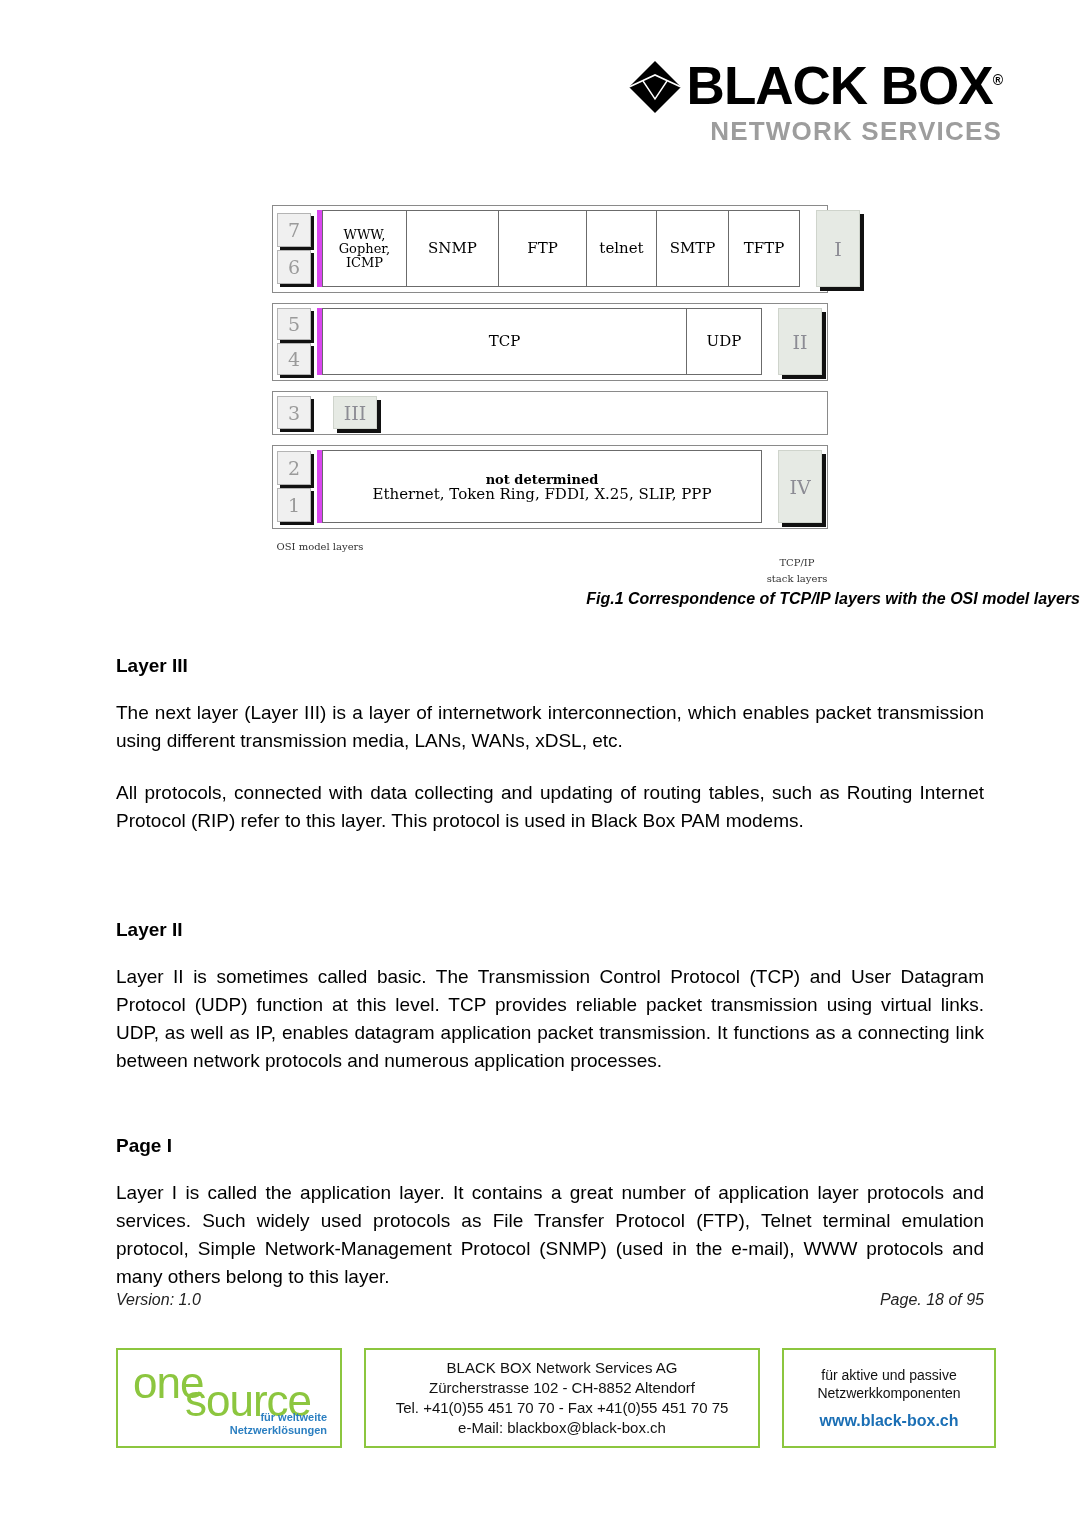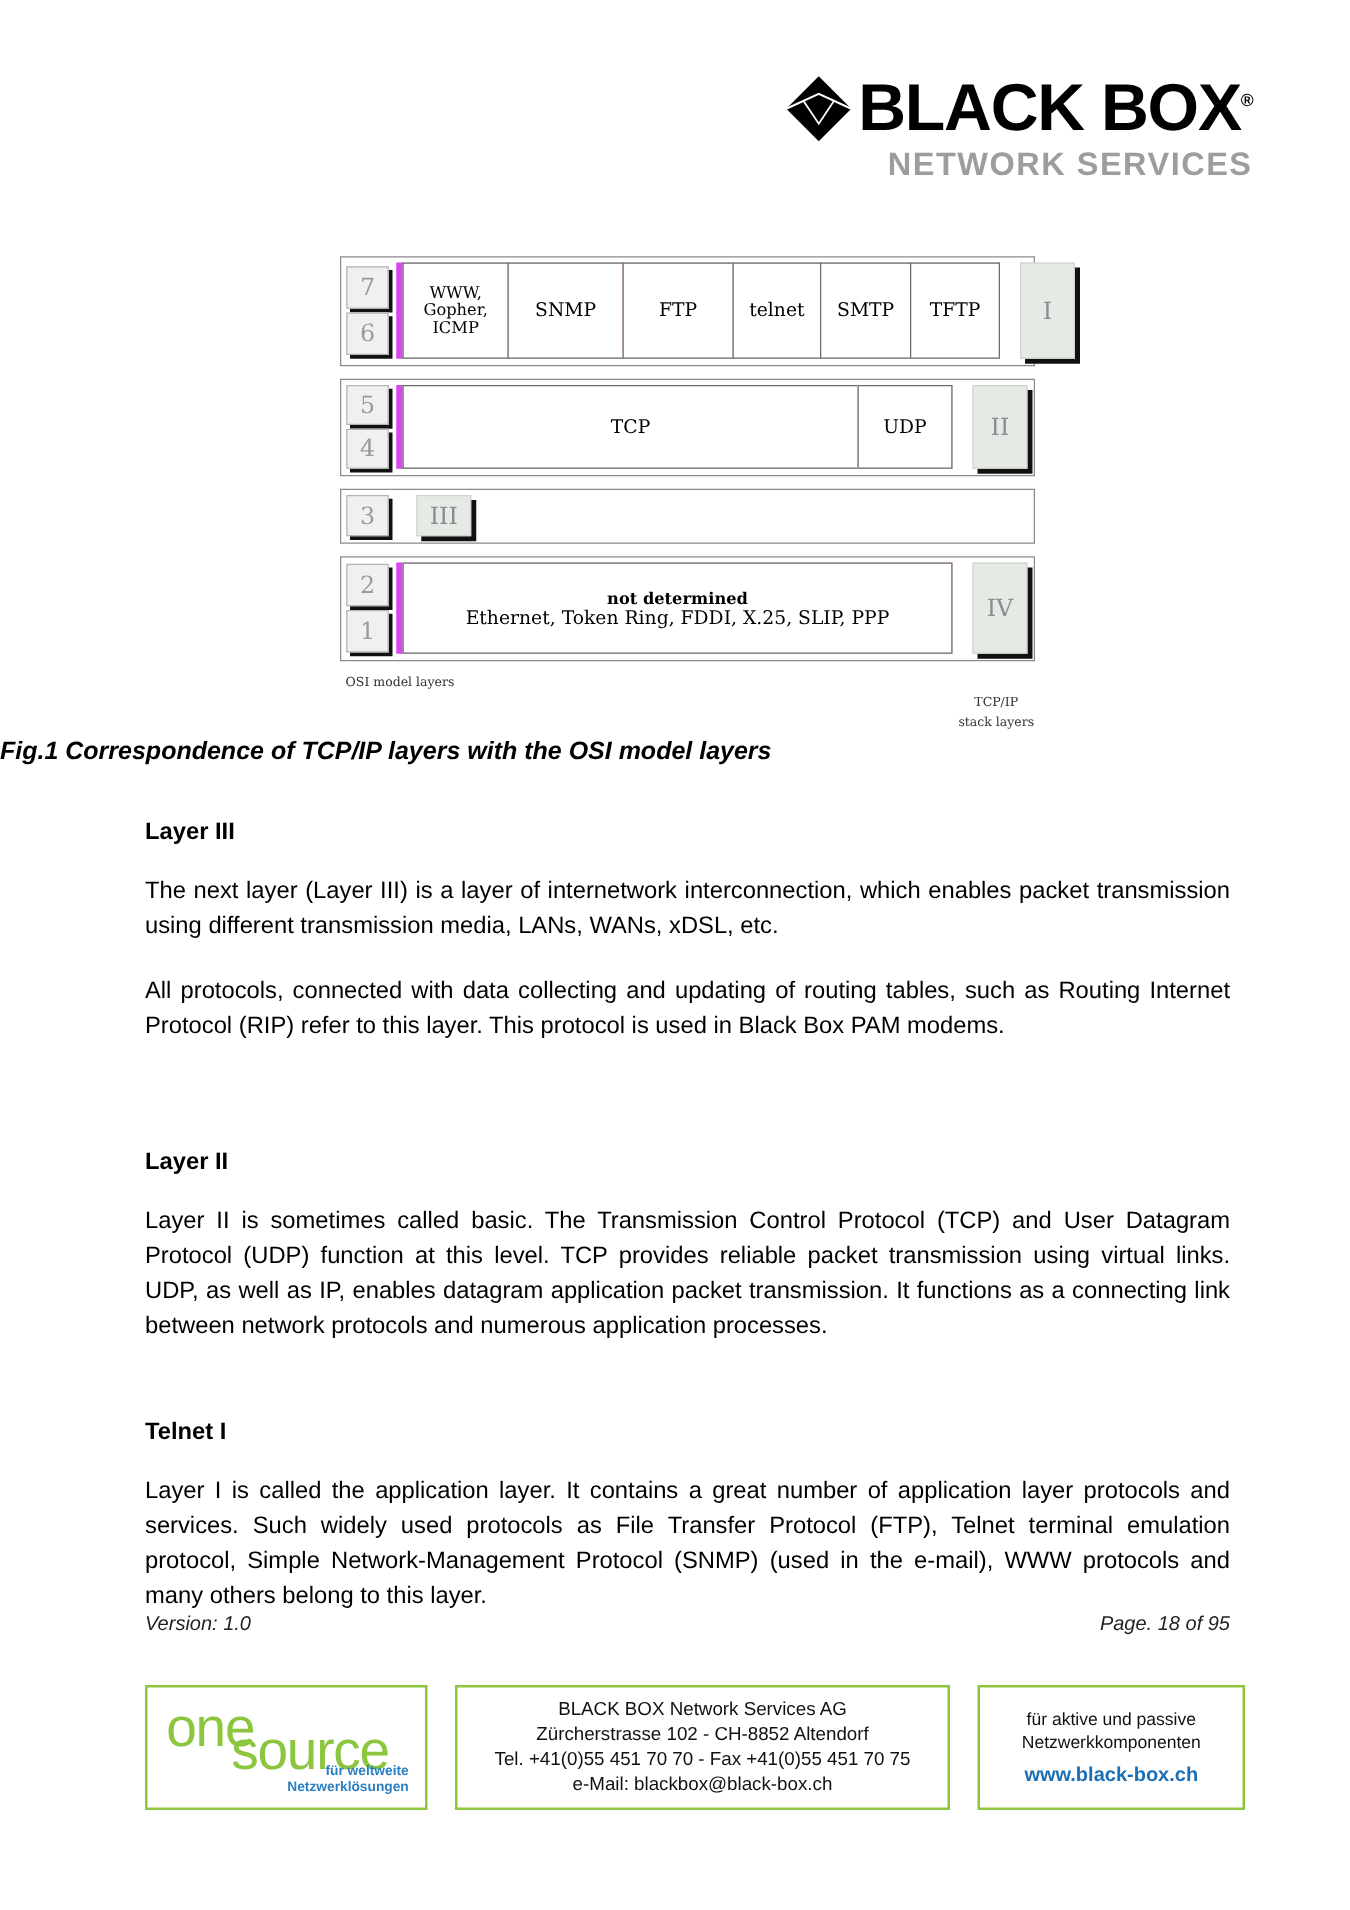--- a/index.html
+++ b/index.html
@@ -160,25 +160,25 @@
     text-align: center;
   }
   #osi-label { left: 2px; top: 0; width: 92px; }
   #tcpip-label { right: 0px; top: 16px; width: 62px; }
 
   #fig-caption {
     position: absolute;
     top: 590px;
     left: 0;
     width: 1080px;
-    text-align: left;
+    text-align: right;
     font-family: "Liberation Sans", sans-serif;
     font-style: italic;
     font-weight: bold;
-    font-size: 20px;
+    font-size: 16px;
     color: #000;
   }
 
   
   #content {
     position: absolute;
     top: 655px;
     left: 116px;
     width: 868px;
   }
@@ -380,21 +380,21 @@
   <p class="para">The next layer (Layer III) is a layer of internetwork interconnection, which enables packet transmission using different transmission media, LANs, WANs, xDSL, etc.</p>
   <p class="para">All protocols, connected with data collecting and updating of routing tables, such as Routing Internet Protocol (RIP) refer to this layer. This protocol is used in Black Box PAM modems.</p>
 
   <div class="gap-lg"></div>
 
   <h2 class="sec-head">Layer II</h2>
   <p class="para">Layer II is sometimes called basic. The Transmission Control Protocol (TCP) and User Datagram Protocol (UDP) function at this level. TCP provides reliable packet transmission using virtual links. UDP, as well as IP, enables datagram application packet transmission. It functions as a connecting link between network protocols and numerous application processes.</p>
 
   <div class="gap-md"></div>
 
-  <h2 class="sec-head">Telnet I</h2>
+  <h2 class="sec-head">Page I</h2>
   <p class="para">Layer I is called the application layer. It contains a great number of application layer protocols and services. Such widely used protocols as File Transfer Protocol (FTP), Telnet terminal emulation protocol, Simple Network-Management Protocol (SNMP) (used in the e-mail), WWW protocols and many others belong to this layer.</p>
 </div>
 
 <div id="footer-meta">
   <div>Version: 1.0</div>
   <div>Page. 18 of 95</div>
 </div>
 
 <div id="footer-boxes">
 

